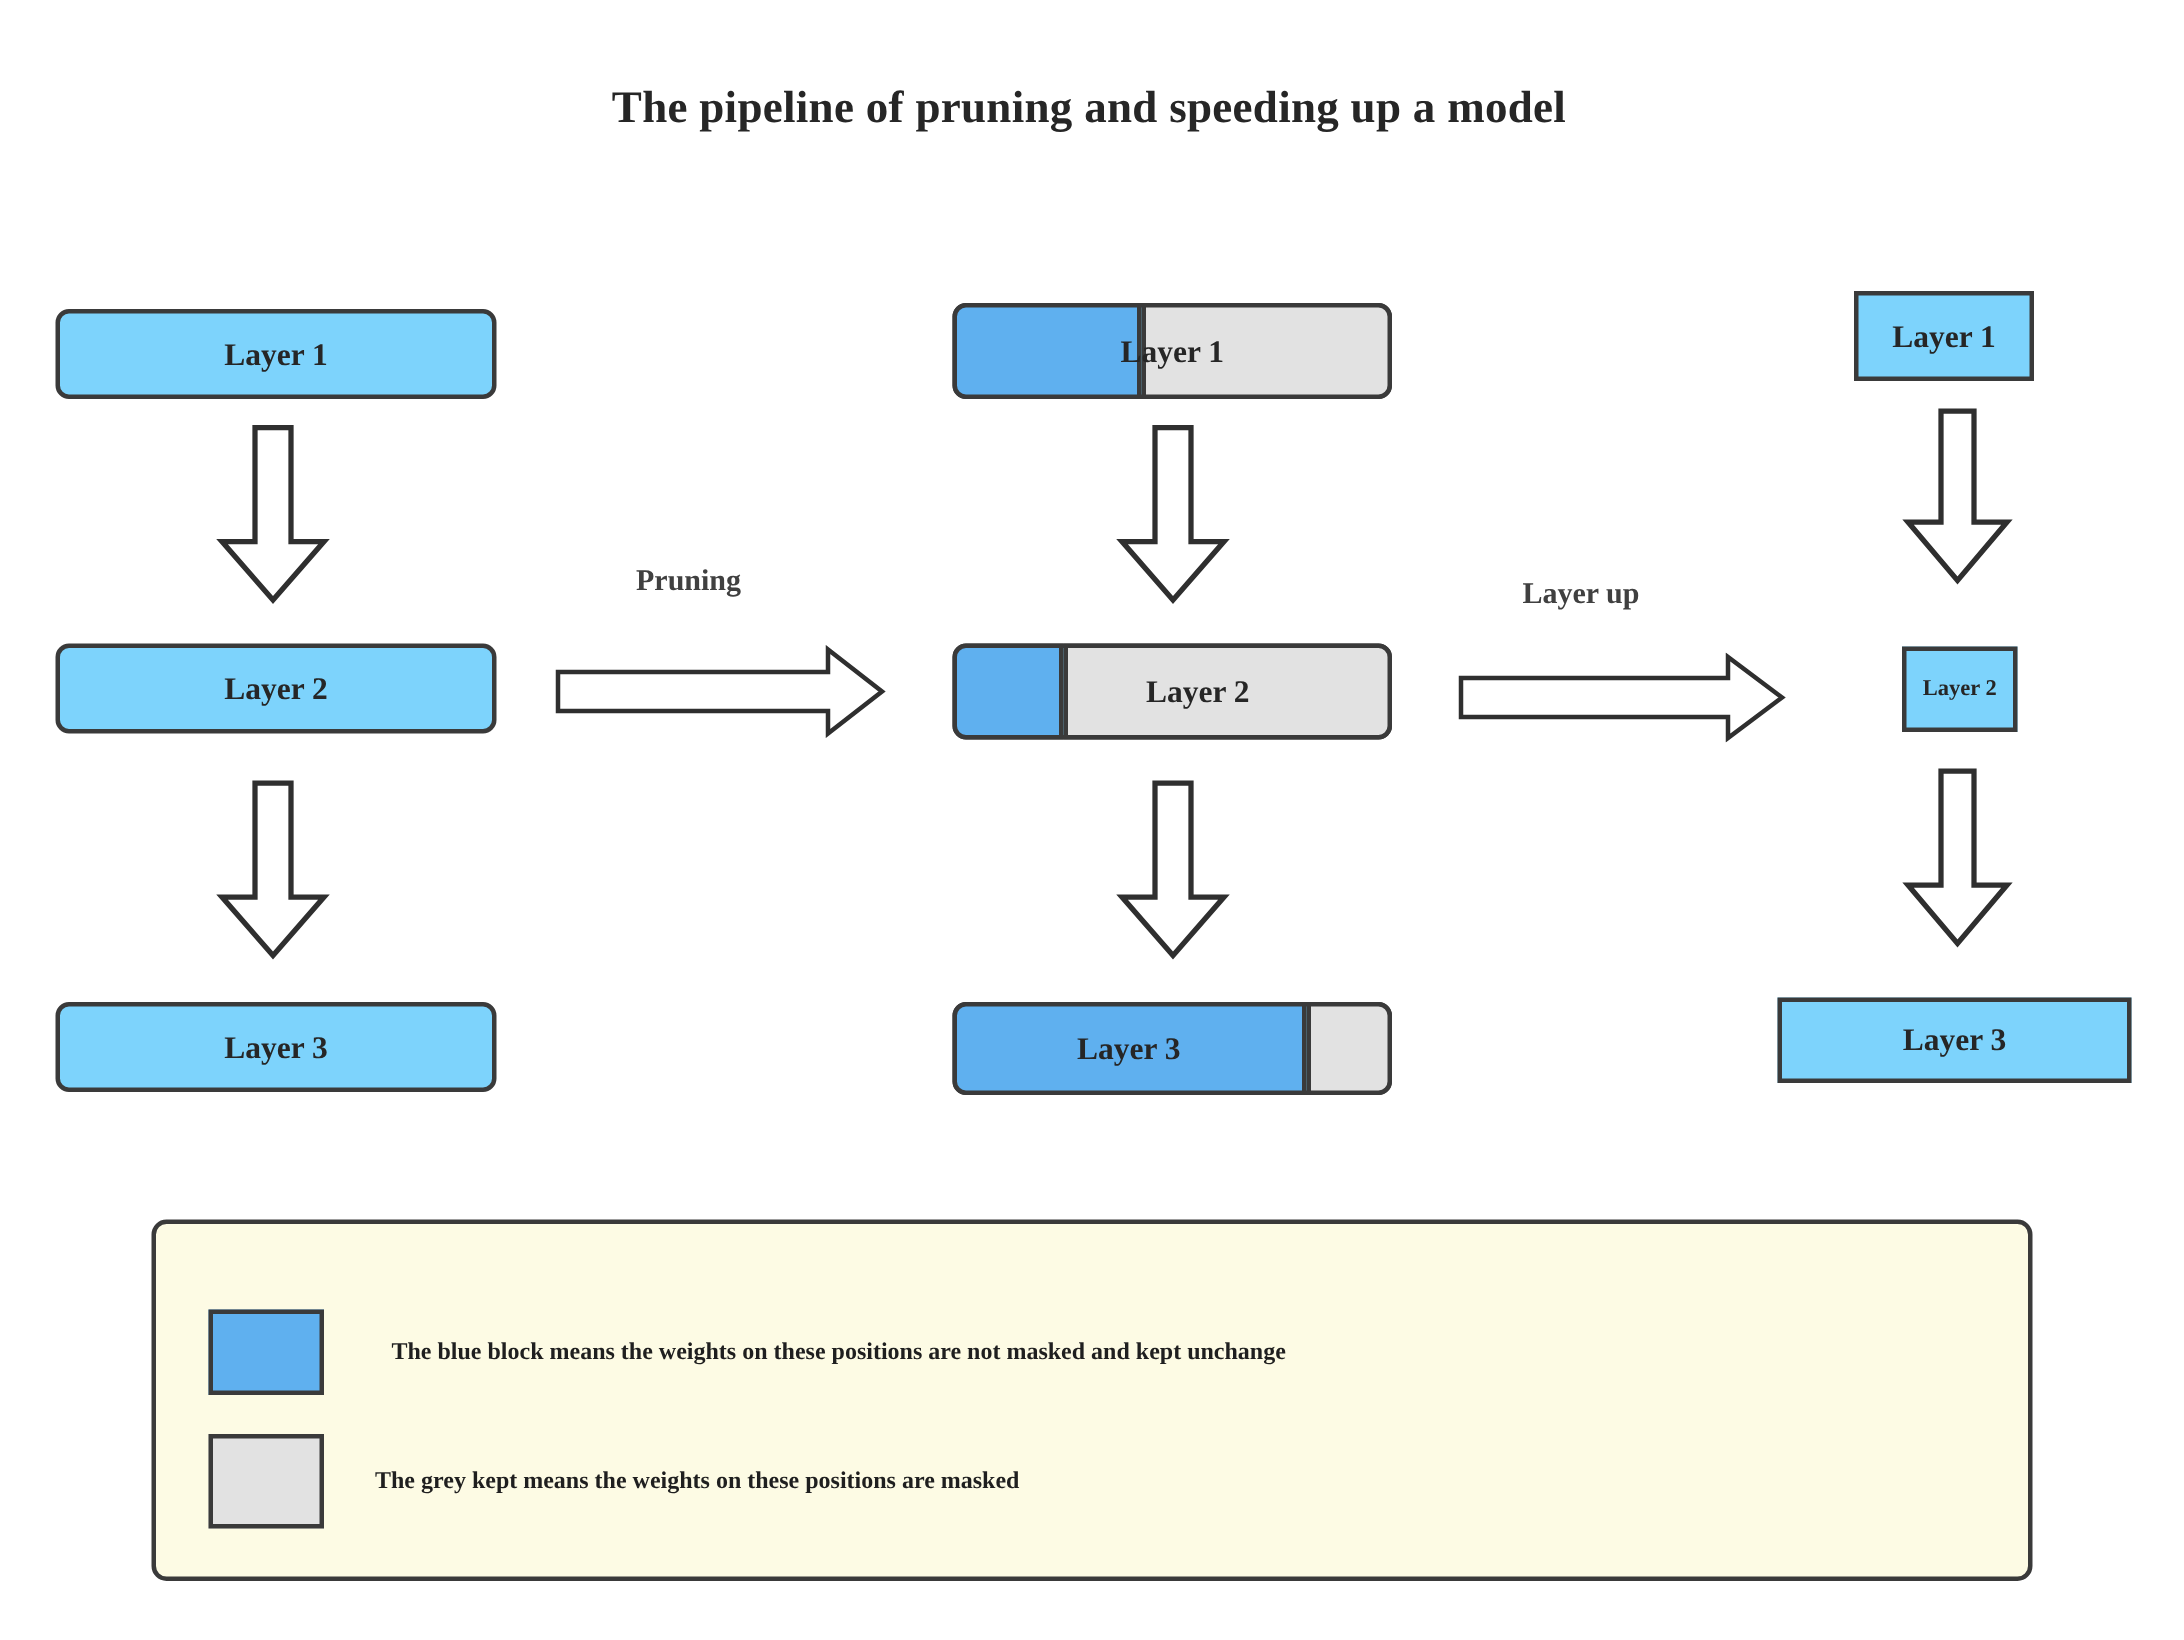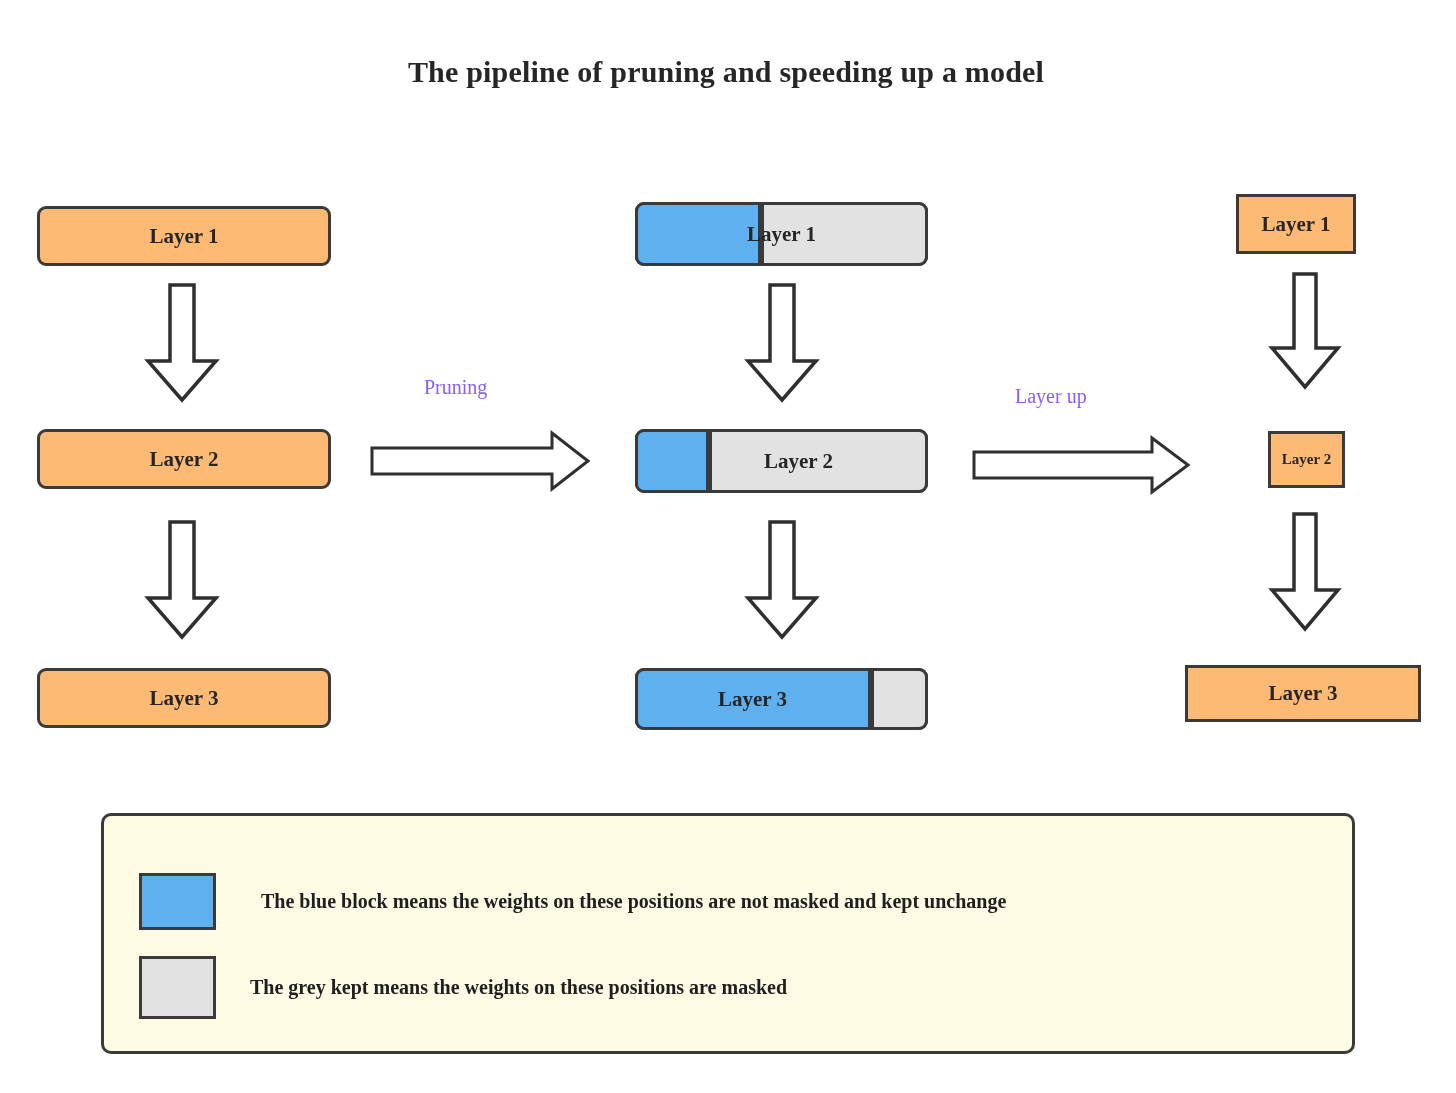--- a/index.html
+++ b/index.html
@@ -30,21 +30,21 @@
     font-weight: bold;
     letter-spacing: 0.2px;
     color: #262626;
   }
 
   
   .block {
     position: absolute;
     box-sizing: border-box;
     border: 3px solid #3a3a3a;
-    background: #fdba74;
+    background: #7dd3fc;
     display: flex;
     align-items: center;
     justify-content: center;
   }
   .block.rounded { border-radius: 9px; }
   .block.square  { border-radius: 0; }
 
   .block-label {
     position: relative;
     z-index: 3;
@@ -80,22 +80,22 @@
   }
 
   
   .arrow { position: absolute; }
   .arrow svg { display: block; }
 
   
   .step-label {
     position: absolute;
     font-size: 20px;
-    font-weight: normal;
-    color: #8b5cf6;
+    font-weight: bold;
+    color: #404040;
     white-space: nowrap;
   }
 
   
   .legend {
     position: absolute;
     left: 101px;
     top: 813px;
     width: 1254px;
     height: 241px;
@@ -112,21 +112,21 @@
   .legend-swatch {
     box-sizing: border-box;
     width: 77px;
     height: 57px;
     border: 3px solid #3a3a3a;
     flex: none;
   }
   .legend-swatch.blue { background: #5FB0EF; }
   .legend-swatch.grey { background: #E2E2E2; height: 63px; }
   .legend-text {
-    font-size: 20px;
+    font-size: 16px;
     font-weight: bold;
     color: #1f1f1f;
     white-space: nowrap;
   }
 </style>
 </head>
 <body>
 
 <div id="canvas">
 

